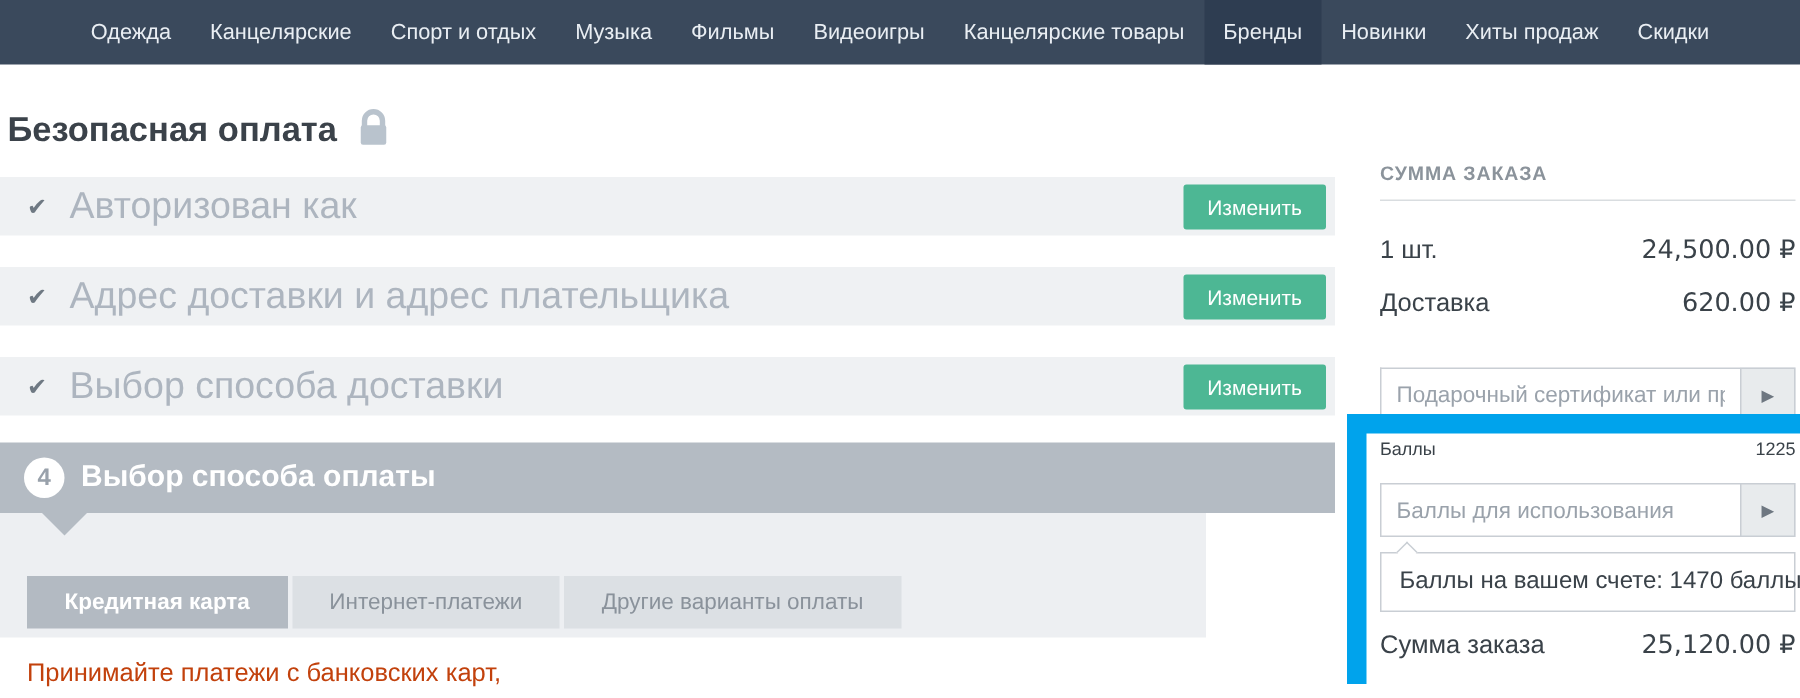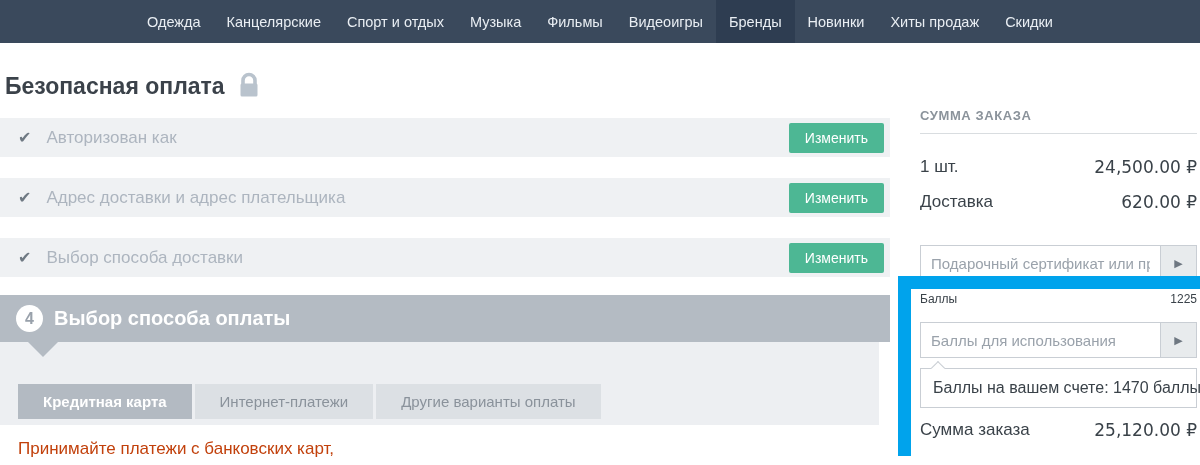--- a/index.html
+++ b/index.html
@@ -19,40 +19,40 @@
                 align-items:center; }
   .page-title h1 { font-size:23px; font-weight:bold; color:#3b424a; }
   .lock { margin-left:13px; margin-top:2px; }
 
   
   .step-row { position:absolute; left:0; width:890px; height:39px;
               background:#eff1f3; display:flex; align-items:center;
               padding:0 6px 0 18px; }
   .step-check { font-family:"DejaVu Sans", sans-serif; font-size:16px;
                 color:#6f7983; margin-right:15px; }
-  .step-label { flex:1; font-size:17px; color:#adb5bf; }
+  .step-label { flex:1; font-size:25px; color:#adb5bf; }
   .change-btn { background:#4db794; color:#fff; font-size:14px; border:none;
                 padding:7px 16px; border-radius:2px; cursor:pointer;
                 font-family:"Liberation Sans", sans-serif; }
 
   
   .step-banner { position:absolute; left:0; top:295px; width:890px; height:47px;
                  background:#b4bbc3; display:flex; align-items:center;
                  padding-left:16px; }
   .step-num { width:27px; height:27px; border-radius:50%; background:#fff;
               color:#99a1ab; font-size:16px; font-weight:bold; display:flex;
               align-items:center; justify-content:center; margin-right:11px; }
   .step-banner-label { color:#fff; font-size:20px; font-weight:bold; }
   .banner-caret { position:absolute; left:28px; top:342px; width:0; height:0;
                   border-left:15px solid transparent;
                   border-right:15px solid transparent;
                   border-top:15px solid #b4bbc3; z-index:3; }
 
   
-  .tabs-panel { position:absolute; left:0; top:342px; width:879px; height:83px;
+  .tabs-panel { position:absolute; left:0; top:342px; width:804px; height:83px;
                 background:#edeff2; z-index:2; }
   .tabs { position:absolute; left:18px; bottom:6px; display:flex; gap:3px; }
   .tab { padding:9px 25px; font-size:15px; background:#dce0e4; color:#8a929b;
          white-space:nowrap; cursor:pointer; }
   .tab.active { background:#b3bac2; color:#fff; font-weight:bold; }
   .tab-content-text { position:absolute; left:18px; top:439px; font-size:17px;
                       color:#c2410c; }
 
   
   .sidebar { position:absolute; left:920px; top:100px; width:277px; }
@@ -100,20 +100,21 @@
 </head>
 <body>
 
 <nav class="topnav">
   <span class="nav-item">Одежда</span>
   <span class="nav-item">Канцелярские</span>
   <span class="nav-item">Спорт и отдых</span>
   <span class="nav-item">Музыка</span>
   <span class="nav-item">Фильмы</span>
   <span class="nav-item">Видеоигры</span>
+  <span class="nav-item">Канцелярские товары</span>
   <span class="nav-item active">Бренды</span>
   <span class="nav-item">Новинки</span>
   <span class="nav-item">Хиты продаж</span>
   <span class="nav-item">Скидки</span>
 </nav>
 
 <div class="page-title">
   <h1>Безопасная оплата</h1>
   <span class="lock">
     <svg width="22" height="26" viewBox="0 0 22 26">

